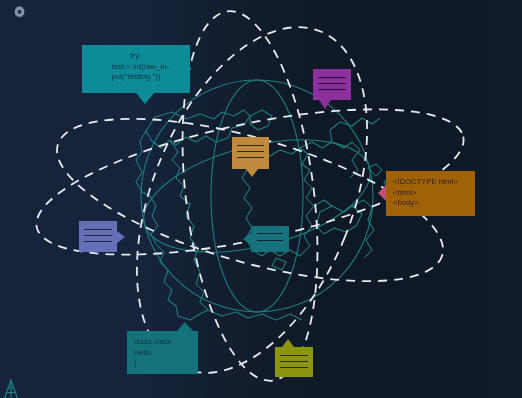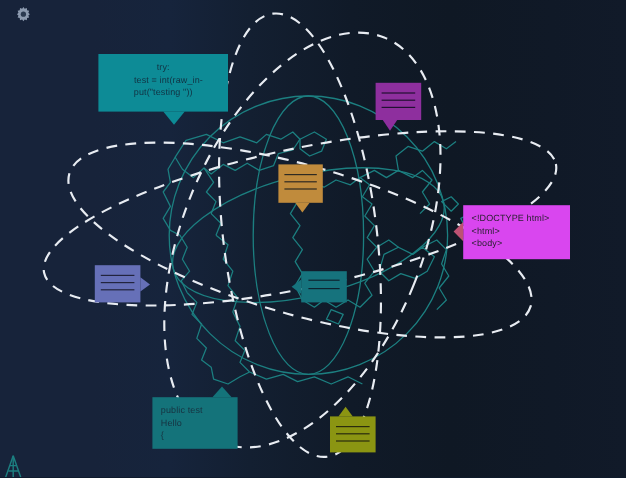--- a/index.html
+++ b/index.html
@@ -74,21 +74,21 @@
   #b-try .body { background: #0d8b96; text-align: center; }
   #b-try .codetext { color: #123243; }
   #b-try .tail {
     left: 54px; top: 48px;
     border-left: 9px solid transparent;
     border-right: 9px solid transparent;
     border-top: 11px solid #0d8b96;
   }
   
   #b-html { left: 386px; top: 171px; width: 89px; height: 45px; }
-  #b-html .body { background: #d946ef; }
+  #b-html .body { background: #a16207; }
   #b-html .codetext { color: #2b2033; }
   #b-html .tail {
     left: -8px; top: 14px;
     border-top: 8px solid transparent;
     border-bottom: 8px solid transparent;
     border-right: 8px solid #bd5273;
   }
   
   #b-java { left: 127px; top: 331px; width: 71px; height: 43px; }
   #b-java .body { background: #14737a; }
@@ -244,21 +244,21 @@
     <div class="body">
       <div class="codetext">&lt;!DOCTYPE html&gt;
 &lt;html&gt;
 &lt;body&gt;</div>
     </div>
     <div class="tail"></div>
   </div>
 
   <div class="bubble" id="b-java">
     <div class="body">
-      <div class="codetext">public test
+      <div class="codetext">class class
 Hello
 {</div>
     </div>
     <div class="tail"></div>
   </div>
 
   <div class="bubble" id="b-orange">
     <div class="body">
       <div class="lines">
         <i></i>

